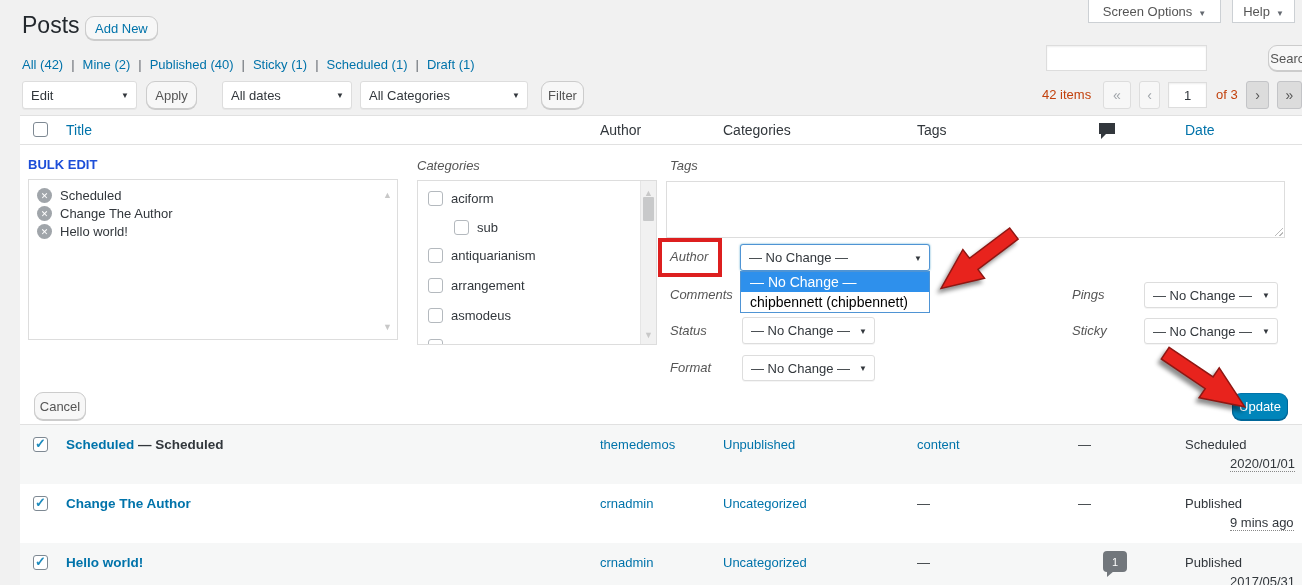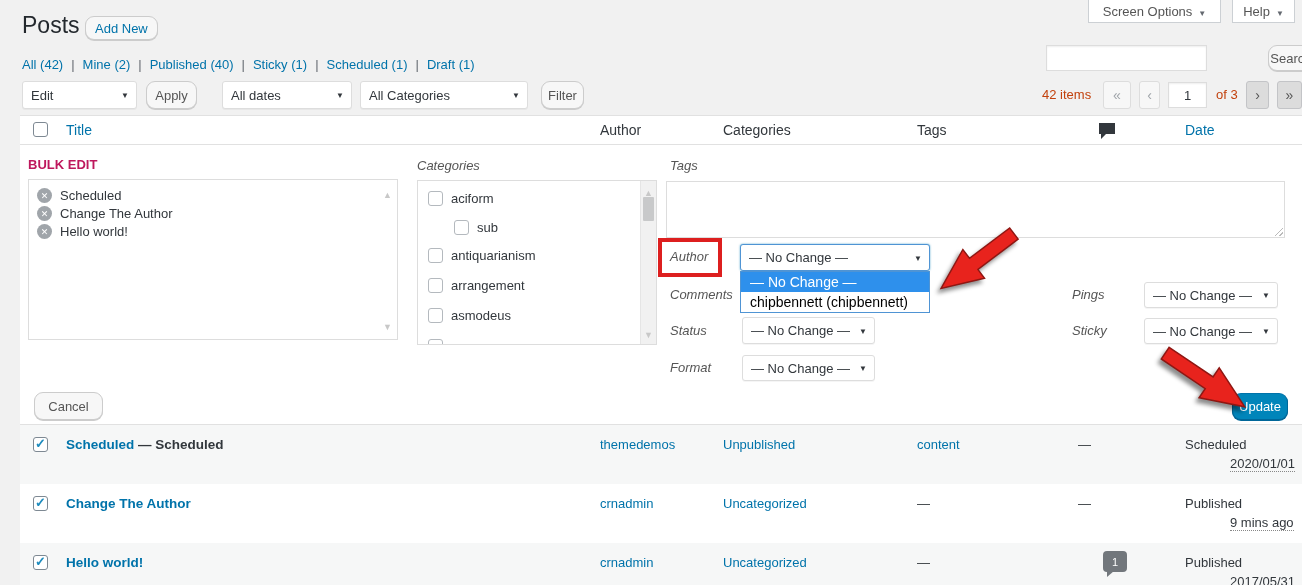--- a/index.html
+++ b/index.html
@@ -56,21 +56,21 @@
            border-top:1px solid #e1e1e1; border-bottom:1px solid #e1e1e1; font-size:14px; }
   .hlink { color:#0073aa; text-decoration:none; cursor:pointer; }
   .cb { position:absolute; width:15px; height:15px; background:#fff; border:1px solid #7e8993;
         border-radius:3px; cursor:pointer; }
   .cb.checked::after { content:"✓"; position:absolute; left:1px; top:-2px; color:#1e8cbe;
                        font-weight:bold; font-size:13px; }
 
   
   .bulk { position:absolute; left:20px; top:145px; width:1282px; height:280px; background:#fff;
           border-bottom:1px solid #e1e1e1; }
-  .legend { position:absolute; left:8px; top:12px; font-weight:bold; color:#be185d; }
+  .legend { position:absolute; left:8px; top:12px; font-weight:bold; color:#1d4ed8; }
   .box { position:absolute; background:#fff; border:1px solid #ddd; overflow:hidden; }
   .tl-item { position:absolute; left:8px; display:flex; align-items:center; gap:8px; color:#32373c; }
   .x-ico { width:15px; height:15px; border-radius:50%; background:#a0a5aa; color:#fff;
            display:inline-flex; align-items:center; justify-content:center; cursor:pointer; }
   .x-ico::before { content:"✕"; font-size:9px; }
   .scroll-up::before { content:"▲"; color:#c8c8c8; font-size:9px; }
   .scroll-dn::before { content:"▼"; color:#c8c8c8; font-size:9px; }
 
   .cat-item { position:absolute; display:flex; align-items:center; gap:8px; color:#32373c; }
   .cat-cb { width:15px; height:15px; border:1px solid #b4b9be; border-radius:3px; background:#fff;
@@ -240,21 +240,21 @@
     <span class="lbl abs" style="left:650px;top:178px;">Status</span>
     <div class="sel" style="left:722px;top:172px;width:133px;height:27px;z-index:1;">— No Change —</div>
     <span class="lbl abs" style="left:650px;top:215px;">Format</span>
     <div class="sel" style="left:722px;top:210px;width:133px;height:26px;">— No Change —</div>
 
     <span class="lbl abs" style="left:1052px;top:142px;">Pings</span>
     <div class="sel" style="left:1124px;top:137px;width:134px;height:26px;">— No Change —</div>
     <span class="lbl abs" style="left:1052px;top:178px;">Sticky</span>
     <div class="sel" style="left:1124px;top:173px;width:134px;height:26px;">— No Change —</div>
 
-    <button class="btn abs" style="left:14px;top:247px;width:69px;height:28px;">Cancel</button>
+    <button class="btn abs" style="left:14px;top:247px;width:52px;height:28px;">Cancel</button>
     <button class="btn btn-primary abs" style="left:1212px;top:248px;width:56px;height:27px;">Update</button>
 
     <div class="annot" style="left:910px;top:96px;width:95px;height:40px;">
       <svg width="95" height="40" viewBox="0 0 100 40" preserveAspectRatio="none" style="transform:rotate(143deg);">
         <polygon points="2,13 55,13 55,2 98,20 55,38 55,27 2,27" fill="#e8231d" stroke="#8f1713" stroke-width="1.5"></polygon>
       </svg>
     </div>
     <div class="annot" style="left:1135px;top:215px;width:100px;height:40px;">
       <svg width="100" height="40" viewBox="0 0 100 40" preserveAspectRatio="none" style="transform:rotate(34deg);">
         <polygon points="2,13 55,13 55,2 98,20 55,38 55,27 2,27" fill="#e8231d" stroke="#8f1713" stroke-width="1.5"></polygon>

